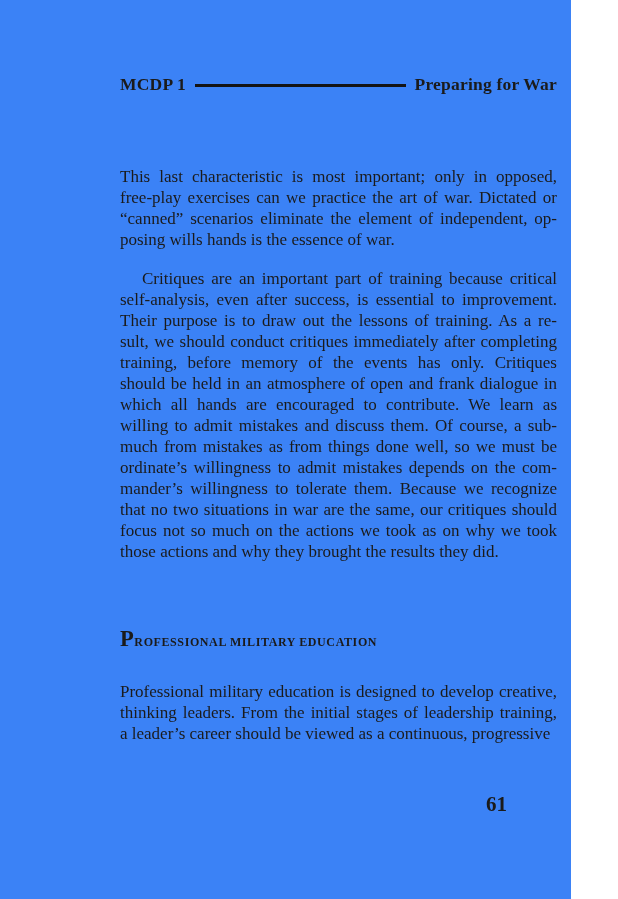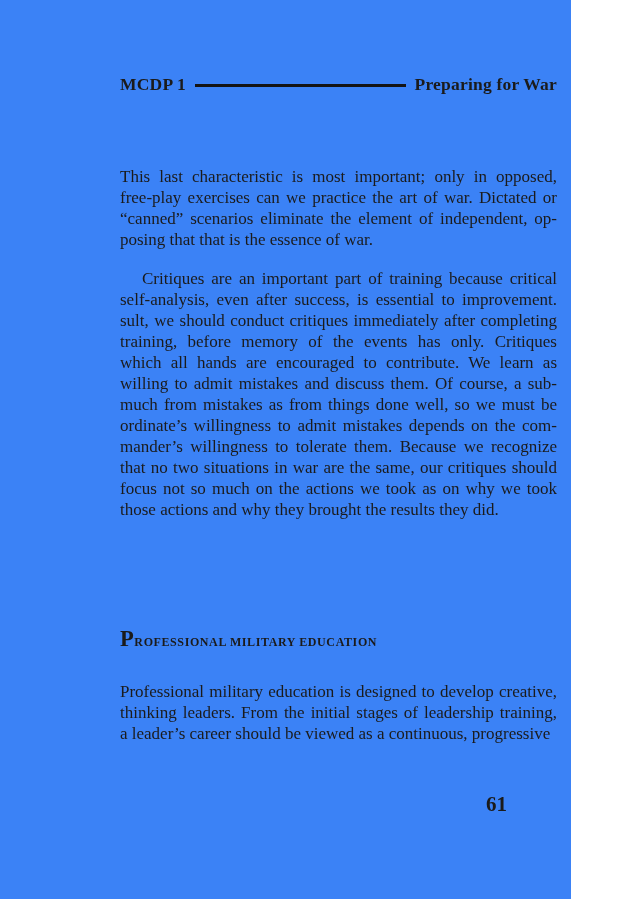--- a/index.html
+++ b/index.html
@@ -89,28 +89,30 @@
   <div class="running-header">
     <span>MCDP 1</span>
     <span class="header-rule"></span>
     <span>Preparing for War</span>
   </div>
 
   <div class="para para-1">
       <div class="line">This last characteristic is most important; only in opposed,</div>
       <div class="line">free-play exercises can we practice the art of war. Dictated or</div>
       <div class="line">“canned” scenarios eliminate the element of independent, op-</div>
-      <div class="line last">posing that that is the essence of war.</div>
+      <div class="line last">posing wills hands is the essence of war.</div>
     </div>
 
   <div class="para para-2">
       <div class="line indent">Critiques are an important part of training because critical</div>
       <div class="line">self-analysis, even after success, is essential to improvement.</div>
+      <div class="line">Their purpose is to draw out the lessons of training. As a re-</div>
       <div class="line">sult, we should conduct critiques immediately after completing</div>
       <div class="line">training, before memory of the events has only. Critiques</div>
+      <div class="line">should be held in an atmosphere of open and frank dialogue in</div>
       <div class="line">which all hands are encouraged to contribute. We learn as</div>
       <div class="line">willing to admit mistakes and discuss them. Of course, a sub-</div>
       <div class="line">much from mistakes as from things done well, so we must be</div>
       <div class="line">ordinate’s willingness to admit mistakes depends on the com-</div>
       <div class="line">mander’s willingness to tolerate them. Because we recognize</div>
       <div class="line">that no two situations in war are the same, our critiques should</div>
       <div class="line">focus not so much on the actions we took as on why we took</div>
       <div class="line last">those actions and why they brought the results they did.</div>
     </div>
 

